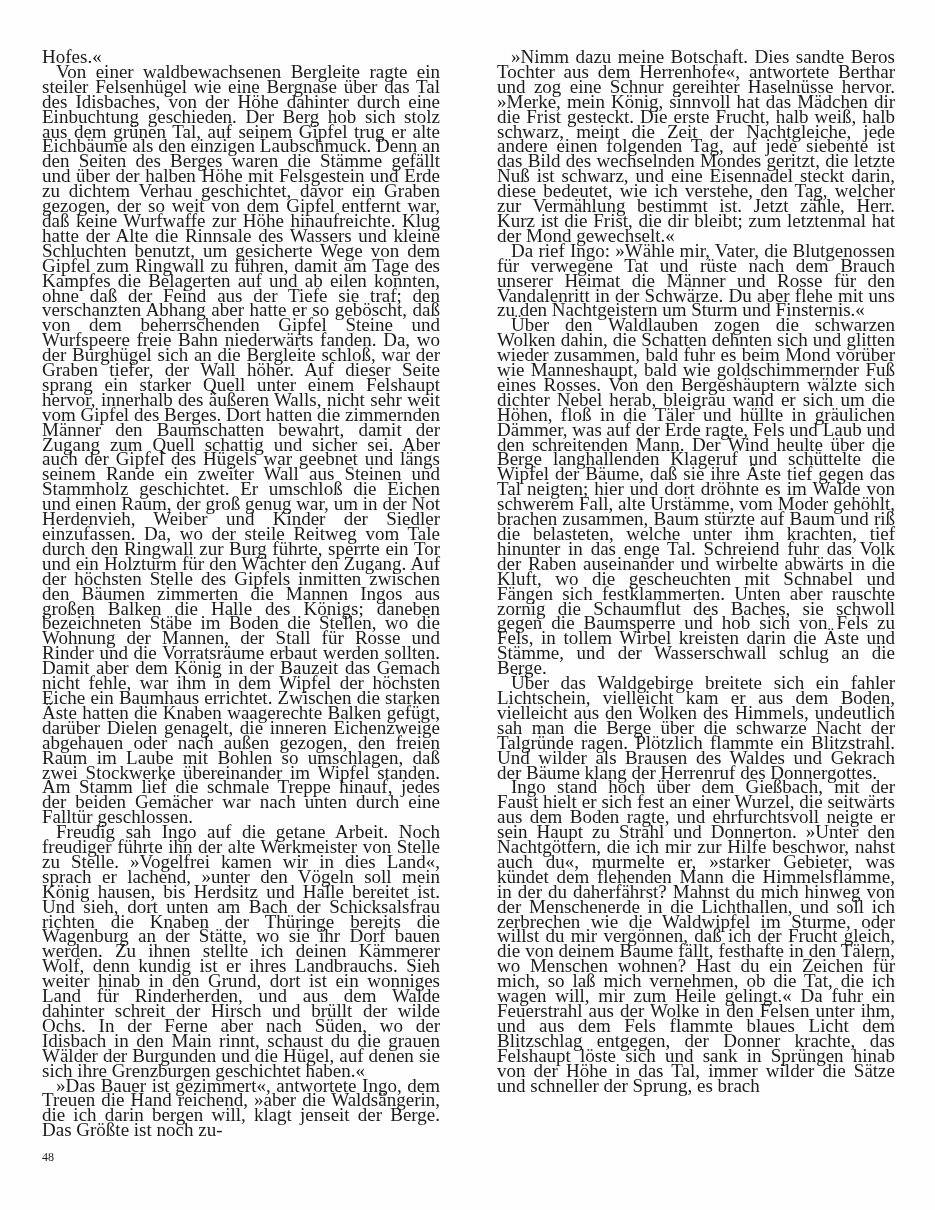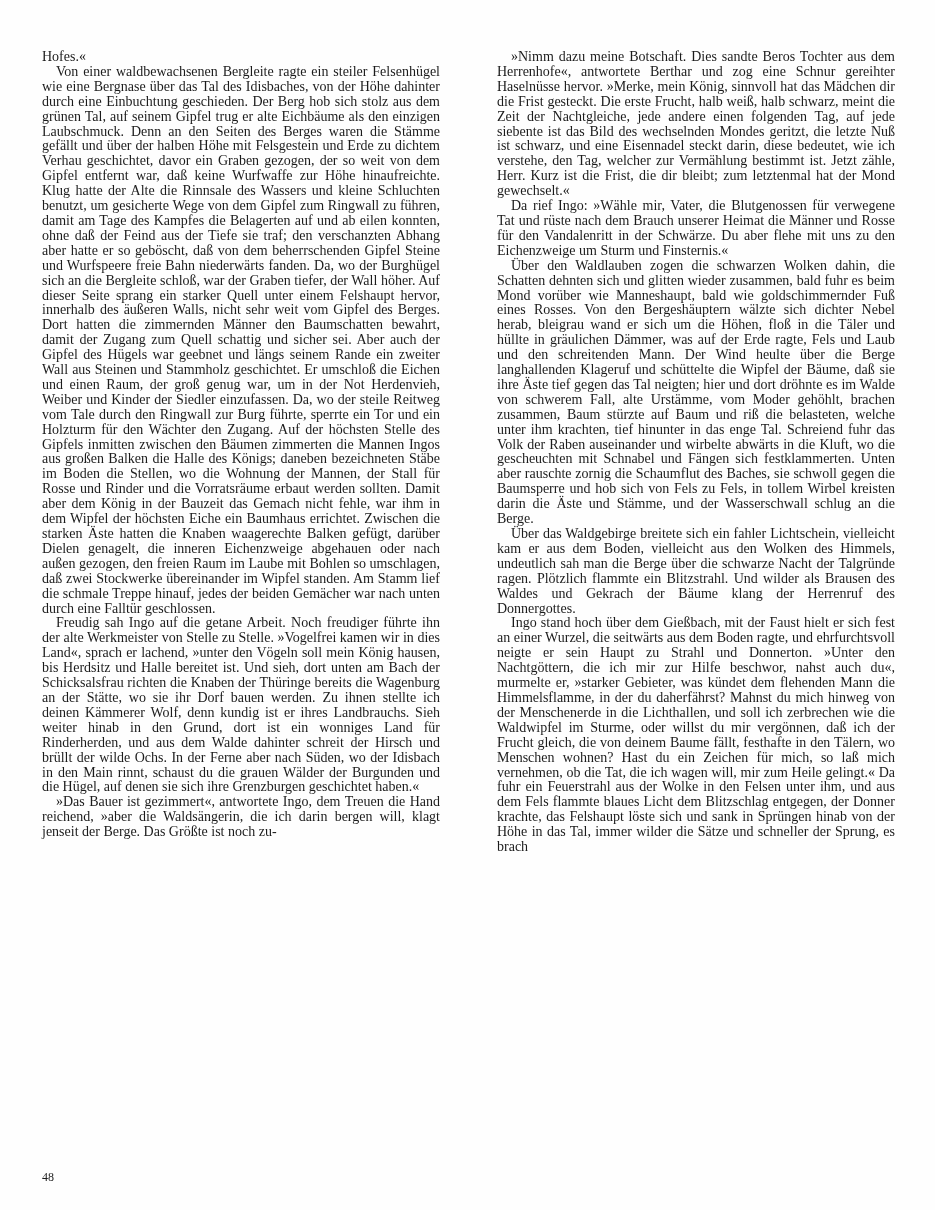--- a/index.html
+++ b/index.html
@@ -20,57 +20,56 @@
     position: absolute;
     top: 50px;
     left: 42px;
     width: 853px;
     display: flex;
     gap: 57px;
   }
   .col {
     width: 398px;
     text-align: justify;
-    font-size: 14px;
+    font-size: 19px;
     line-height: 14.9px;
     hyphens: auto;
     -webkit-hyphens: auto;
   }
   .col p {
     margin: 0;
     text-indent: 14px;
   }
   .col p.cont {
     text-indent: 0;
   }
   .page-number {
     position: absolute;
     left: 42px;
     top: 1150px;
     font-size: 12px;
     color: #1b1b1b;
-    margin-top: 20px;
   }
 </style>
 </head>
 <body>
 
 <div class="page">
   <div class="columns">
 
     <div class="col">
       <p class="cont">Hofes.«</p>
       <p>Von einer waldbewachsenen Bergleite ragte ein steiler Felsenhügel wie eine Bergnase über das Tal des Idisbaches, von der Höhe dahinter durch eine Einbuchtung geschieden. Der Berg hob sich stolz aus dem grünen Tal, auf seinem Gipfel trug er alte Eichbäume als den einzigen Laubschmuck. Denn an den Seiten des Berges waren die Stämme gefällt und über der halben Höhe mit Felsgestein und Erde zu dichtem Verhau geschichtet, davor ein Graben gezogen, der so weit von dem Gipfel entfernt war, daß keine Wurfwaffe zur Höhe hinaufreichte. Klug hatte der Alte die Rinnsale des Wassers und kleine Schluchten benutzt, um gesicherte Wege von dem Gipfel zum Ringwall zu führen, damit am Tage des Kampfes die Belagerten auf und ab eilen konnten, ohne daß der Feind aus der Tiefe sie traf; den verschanzten Abhang aber hatte er so geböscht, daß von dem beherrschenden Gipfel Steine und Wurfspeere freie Bahn niederwärts fanden. Da, wo der Burghügel sich an die Bergleite schloß, war der Graben tiefer, der Wall höher. Auf dieser Seite sprang ein starker Quell unter einem Felshaupt hervor, innerhalb des äußeren Walls, nicht sehr weit vom Gipfel des Berges. Dort hatten die zimmernden Männer den Baumschatten bewahrt, damit der Zugang zum Quell schattig und sicher sei. Aber auch der Gipfel des Hügels war geebnet und längs seinem Rande ein zweiter Wall aus Steinen und Stammholz geschichtet. Er umschloß die Eichen und einen Raum, der groß genug war, um in der Not Herdenvieh, Weiber und Kinder der Siedler einzufassen. Da, wo der steile Reitweg vom Tale durch den Ringwall zur Burg führte, sperrte ein Tor und ein Holzturm für den Wächter den Zugang. Auf der höchsten Stelle des Gipfels inmitten zwischen den Bäumen zimmerten die Mannen Ingos aus großen Balken die Halle des Königs; daneben bezeichneten Stäbe im Boden die Stellen, wo die Wohnung der Mannen, der Stall für Rosse und Rinder und die Vorratsräume erbaut werden sollten. Damit aber dem König in der Bauzeit das Gemach nicht fehle, war ihm in dem Wipfel der höchsten Eiche ein Baumhaus errichtet. Zwischen die starken Äste hatten die Knaben waagerechte Balken gefügt, darüber Dielen genagelt, die inneren Eichenzweige abgehauen oder nach außen gezogen, den freien Raum im Laube mit Bohlen so umschlagen, daß zwei Stockwerke übereinander im Wipfel standen. Am Stamm lief die schmale Treppe hinauf, jedes der beiden Gemächer war nach unten durch eine Falltür geschlossen.</p>
       <p>Freudig sah Ingo auf die getane Arbeit. Noch freudiger führte ihn der alte Werkmeister von Stelle zu Stelle. »Vogelfrei kamen wir in dies Land«, sprach er lachend, »unter den Vögeln soll mein König hausen, bis Herdsitz und Halle bereitet ist. Und sieh, dort unten am Bach der Schicksalsfrau richten die Knaben der Thüringe bereits die Wagenburg an der Stätte, wo sie ihr Dorf bauen werden. Zu ihnen stellte ich deinen Kämmerer Wolf, denn kundig ist er ihres Landbrauchs. Sieh weiter hinab in den Grund, dort ist ein wonniges Land für Rinderherden, und aus dem Walde dahinter schreit der Hirsch und brüllt der wilde Ochs. In der Ferne aber nach Süden, wo der Idisbach in den Main rinnt, schaust du die grauen Wälder der Burgunden und die Hügel, auf denen sie sich ihre Grenzburgen geschichtet haben.«</p>
       <p>»Das Bauer ist gezimmert«, antwortete Ingo, dem Treuen die Hand reichend, »aber die Waldsängerin, die ich darin bergen will, klagt jenseit der Berge. Das Größte ist noch zu-</p>
     </div>
 
     <div class="col">
       <p>»Nimm dazu meine Botschaft. Dies sandte Beros Tochter aus dem Herrenhofe«, antwortete Berthar und zog eine Schnur gereihter Haselnüsse hervor. »Merke, mein König, sinnvoll hat das Mädchen dir die Frist gesteckt. Die erste Frucht, halb weiß, halb schwarz, meint die Zeit der Nachtgleiche, jede andere einen folgenden Tag, auf jede siebente ist das Bild des wechselnden Mondes geritzt, die letzte Nuß ist schwarz, und eine Eisennadel steckt darin, diese bedeutet, wie ich verstehe, den Tag, welcher zur Vermählung bestimmt ist. Jetzt zähle, Herr. Kurz ist die Frist, die dir bleibt; zum letztenmal hat der Mond gewechselt.«</p>
-      <p>Da rief Ingo: »Wähle mir, Vater, die Blutgenossen für verwegene Tat und rüste nach dem Brauch unserer Heimat die Männer und Rosse für den Vandalenritt in der Schwärze. Du aber flehe mit uns zu den Eichenzweige um Sturm und Finsternis.«</p>
+      <p>Da rief Ingo: »Wähle mir, Vater, die Blutgenossen für verwegene Tat und rüste nach dem Brauch unserer Heimat die Männer und Rosse für den Vandalenritt in der Schwärze. Du aber flehe mit uns zu den Nachtgeistern um Sturm und Finsternis.«</p>
       <p>Über den Waldlauben zogen die schwarzen Wolken dahin, die Schatten dehnten sich und glitten wieder zusammen, bald fuhr es beim Mond vorüber wie Manneshaupt, bald wie goldschimmernder Fuß eines Rosses. Von den Bergeshäuptern wälzte sich dichter Nebel herab, bleigrau wand er sich um die Höhen, floß in die Täler und hüllte in gräulichen Dämmer, was auf der Erde ragte, Fels und Laub und den schreitenden Mann. Der Wind heulte über die Berge langhallenden Klageruf und schüttelte die Wipfel der Bäume, daß sie ihre Äste tief gegen das Tal neigten; hier und dort dröhnte es im Walde von schwerem Fall, alte Urstämme, vom Moder gehöhlt, brachen zusammen, Baum stürzte auf Baum und riß die belasteten, welche unter ihm krachten, tief hinunter in das enge Tal. Schreiend fuhr das Volk der Raben auseinander und wirbelte abwärts in die Kluft, wo die gescheuchten mit Schnabel und Fängen sich festklammerten. Unten aber rauschte zornig die Schaumflut des Baches, sie schwoll gegen die Baumsperre und hob sich von Fels zu Fels, in tollem Wirbel kreisten darin die Äste und Stämme, und der Wasserschwall schlug an die Berge.</p>
       <p>Über das Waldgebirge breitete sich ein fahler Lichtschein, vielleicht kam er aus dem Boden, vielleicht aus den Wolken des Himmels, undeutlich sah man die Berge über die schwarze Nacht der Talgründe ragen. Plötzlich flammte ein Blitzstrahl. Und wilder als Brausen des Waldes und Gekrach der Bäume klang der Herrenruf des Donnergottes.</p>
       <p>Ingo stand hoch über dem Gießbach, mit der Faust hielt er sich fest an einer Wurzel, die seitwärts aus dem Boden ragte, und ehrfurchtsvoll neigte er sein Haupt zu Strahl und Donnerton. »Unter den Nachtgöttern, die ich mir zur Hilfe beschwor, nahst auch du«, murmelte er, »starker Gebieter, was kündet dem flehenden Mann die Himmelsflamme, in der du daherfährst? Mahnst du mich hinweg von der Menschenerde in die Lichthallen, und soll ich zerbrechen wie die Waldwipfel im Sturme, oder willst du mir vergönnen, daß ich der Frucht gleich, die von deinem Baume fällt, festhafte in den Tälern, wo Menschen wohnen? Hast du ein Zeichen für mich, so laß mich vernehmen, ob die Tat, die ich wagen will, mir zum Heile gelingt.« Da fuhr ein Feuerstrahl aus der Wolke in den Felsen unter ihm, und aus dem Fels flammte blaues Licht dem Blitzschlag entgegen, der Donner krachte, das Felshaupt löste sich und sank in Sprüngen hinab von der Höhe in das Tal, immer wilder die Sätze und schneller der Sprung, es brach</p>
     </div>
 
   </div>
 
   <div class="page-number">48</div>
 </div>
 

